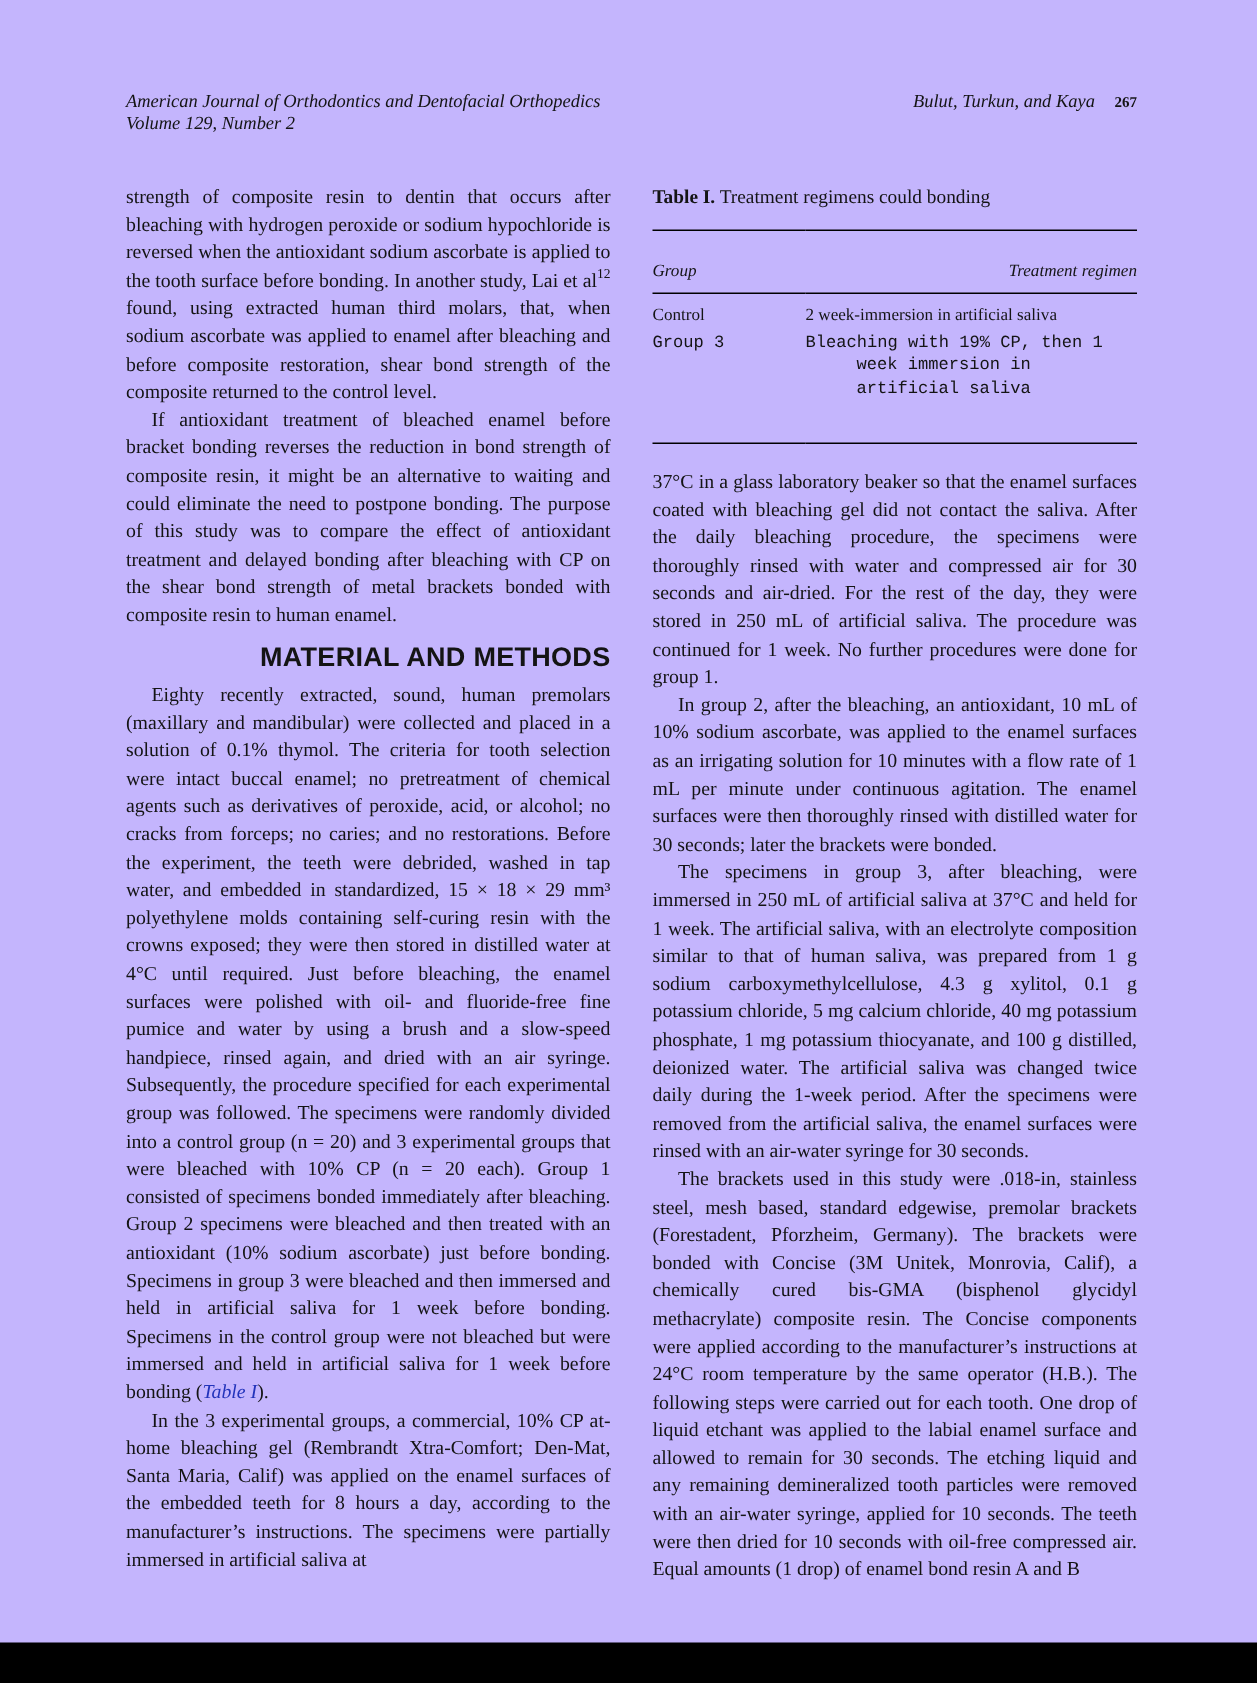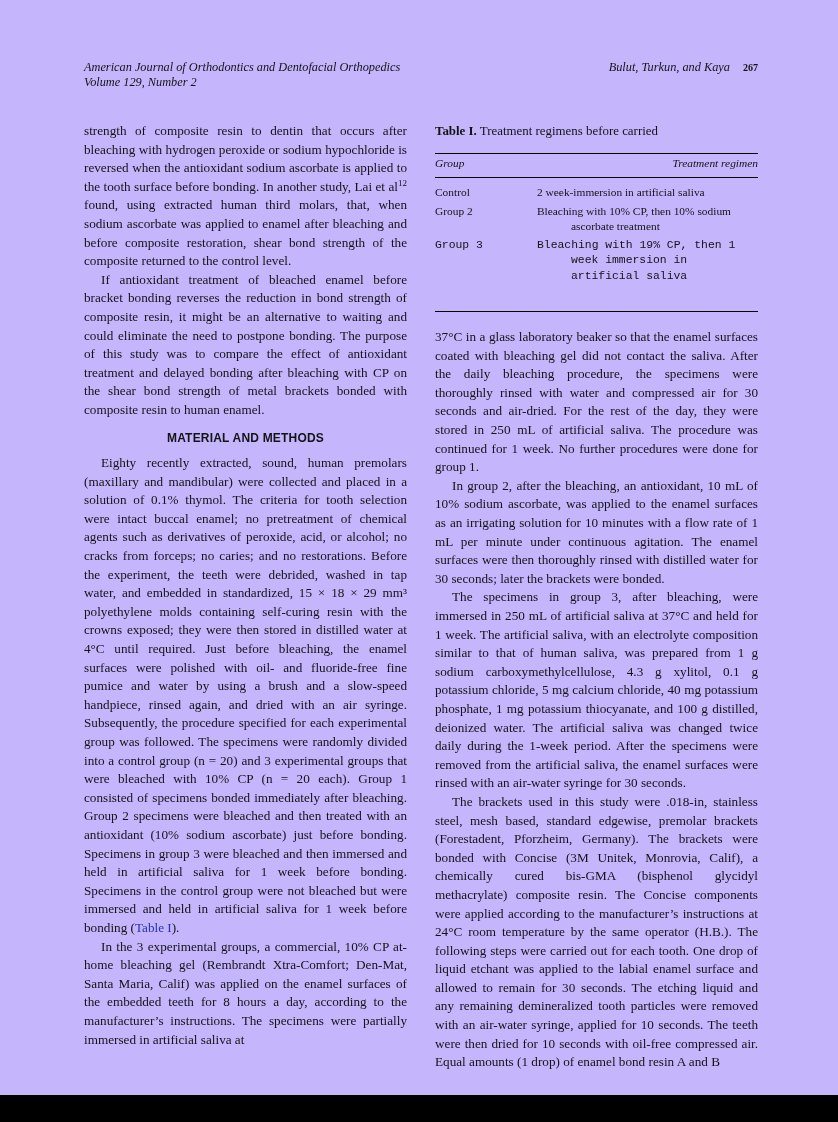--- a/index.html
+++ b/index.html
@@ -45,28 +45,29 @@
     line-height: 18.6px;
     text-align: justify;
   }
   .col p { margin: 0; }
   .col p.indent { text-indent: 17px; }
   sup { font-size: 9px; line-height: 0; vertical-align: super; }
   .tlink {
     color: #2233bb;
     text-decoration: none;
     cursor: pointer;
+    font-style: italic;
   }
   h2.section-heading {
     font-family: "Liberation Sans", sans-serif;
-    font-size: 12px;
+    font-size: 18px;
     font-weight: bold;
     letter-spacing: 0.2px;
     margin: 9px 0 7px 0;
-    text-align: center;
+    text-align: right;
   }
 
   
   .table-block { margin-bottom: 16px; }
   .table-caption {
     font-size: 12.9px;
     margin-bottom: 12px;
     text-align: left;
   }
   .table-caption .cap-label { font-weight: bold; }
@@ -74,21 +75,21 @@
     width: 100%;
     border-collapse: collapse;
     font-size: 11.4px;
     line-height: 15.5px;
   }
   table.treatment-table thead th {
     font-style: italic;
     font-weight: normal;
     border-top: 1.2px solid #000;
     border-bottom: 1.2px solid #000;
-    padding: 2px 0 6px 0;
+    padding: 20px 0 6px 0;
     margin-left: 12px;
   }
   th.col-group { text-align: left; width: 102px; }
   th.col-regimen { text-align: right; }
   table.treatment-table td {
     vertical-align: top;
     padding: 1.5px 0;
     text-align: left;
   }
   td.cell-regimen { padding-left: 6px; }
@@ -138,40 +139,34 @@
         <span>Eighty recently extracted, sound, human premolars (maxillary and mandibular) were collected and placed in a solution of 0.1% thymol. The criteria for tooth selection were intact buccal enamel; no pretreatment of chemical agents such as derivatives of peroxide, acid, or alcohol; no cracks from forceps; no caries; and no restorations. Before the experiment, the teeth were debrided, washed in tap water, and embedded in standardized, 15 × 18 × 29 mm³ polyethylene molds containing self-curing resin with the crowns exposed; they were then stored in distilled water at 4°C until required. Just before bleaching, the enamel surfaces were polished with oil- and fluoride-free fine pumice and water by using a brush and a slow-speed handpiece, rinsed again, and dried with an air syringe. Subsequently, the procedure specified for each experimental group was followed. The specimens were randomly divided into a control group (n = 20) and 3 experimental groups that were bleached with 10% CP (n = 20 each). Group 1 consisted of specimens bonded immediately after bleaching. Group 2 specimens were bleached and then treated with an antioxidant (10% sodium ascorbate) just before bonding. Specimens in group 3 were bleached and then immersed and held in artificial saliva for 1 week before bonding. Specimens in the control group were not bleached but were immersed and held in artificial saliva for 1 week before bonding (</span><a class="tlink">Table I</a><span>).</span>
       </p>
       <p class="indent">In the 3 experimental groups, a commercial, 10% CP at-home bleaching gel (Rembrandt Xtra-Comfort; Den-Mat, Santa Maria, Calif) was applied on the enamel surfaces of the embedded teeth for 8 hours a day, according to the manufacturer’s instructions. The specimens were partially immersed in artificial saliva at</p>
     </div>
 
     <div class="col col-right">
 
       <div class="table-block">
         <div class="table-caption">
           <span class="cap-label">Table I.</span>
-          <span>Treatment regimens before carried</span>
+          <span>Treatment regimens could bonding</span>
         </div>
         <table class="treatment-table">
           <thead>
             <tr>
               <th class="col-group">Group</th>
               <th class="col-regimen">Treatment regimen</th>
             </tr>
           </thead>
           <tbody>
             <tr>
               <td>Control</td>
               <td class="cell-regimen">
                   <span class="hang">2 week-immersion in artificial saliva</span>
-                </td>
-            </tr>
-            <tr>
-              <td>Group 2</td>
-              <td class="cell-regimen">
-                  <span class="hang">Bleaching with 10% CP, then 10% sodium ascorbate treatment</span>
                 </td>
             </tr>
             <tr>
               <td>Group 3</td>
               <td class="cell-regimen">
                   <span class="hang">Bleaching with 19% CP, then 1 week immersion in artificial saliva</span>
                 </td>
             </tr>
           </tbody>
         </table>

